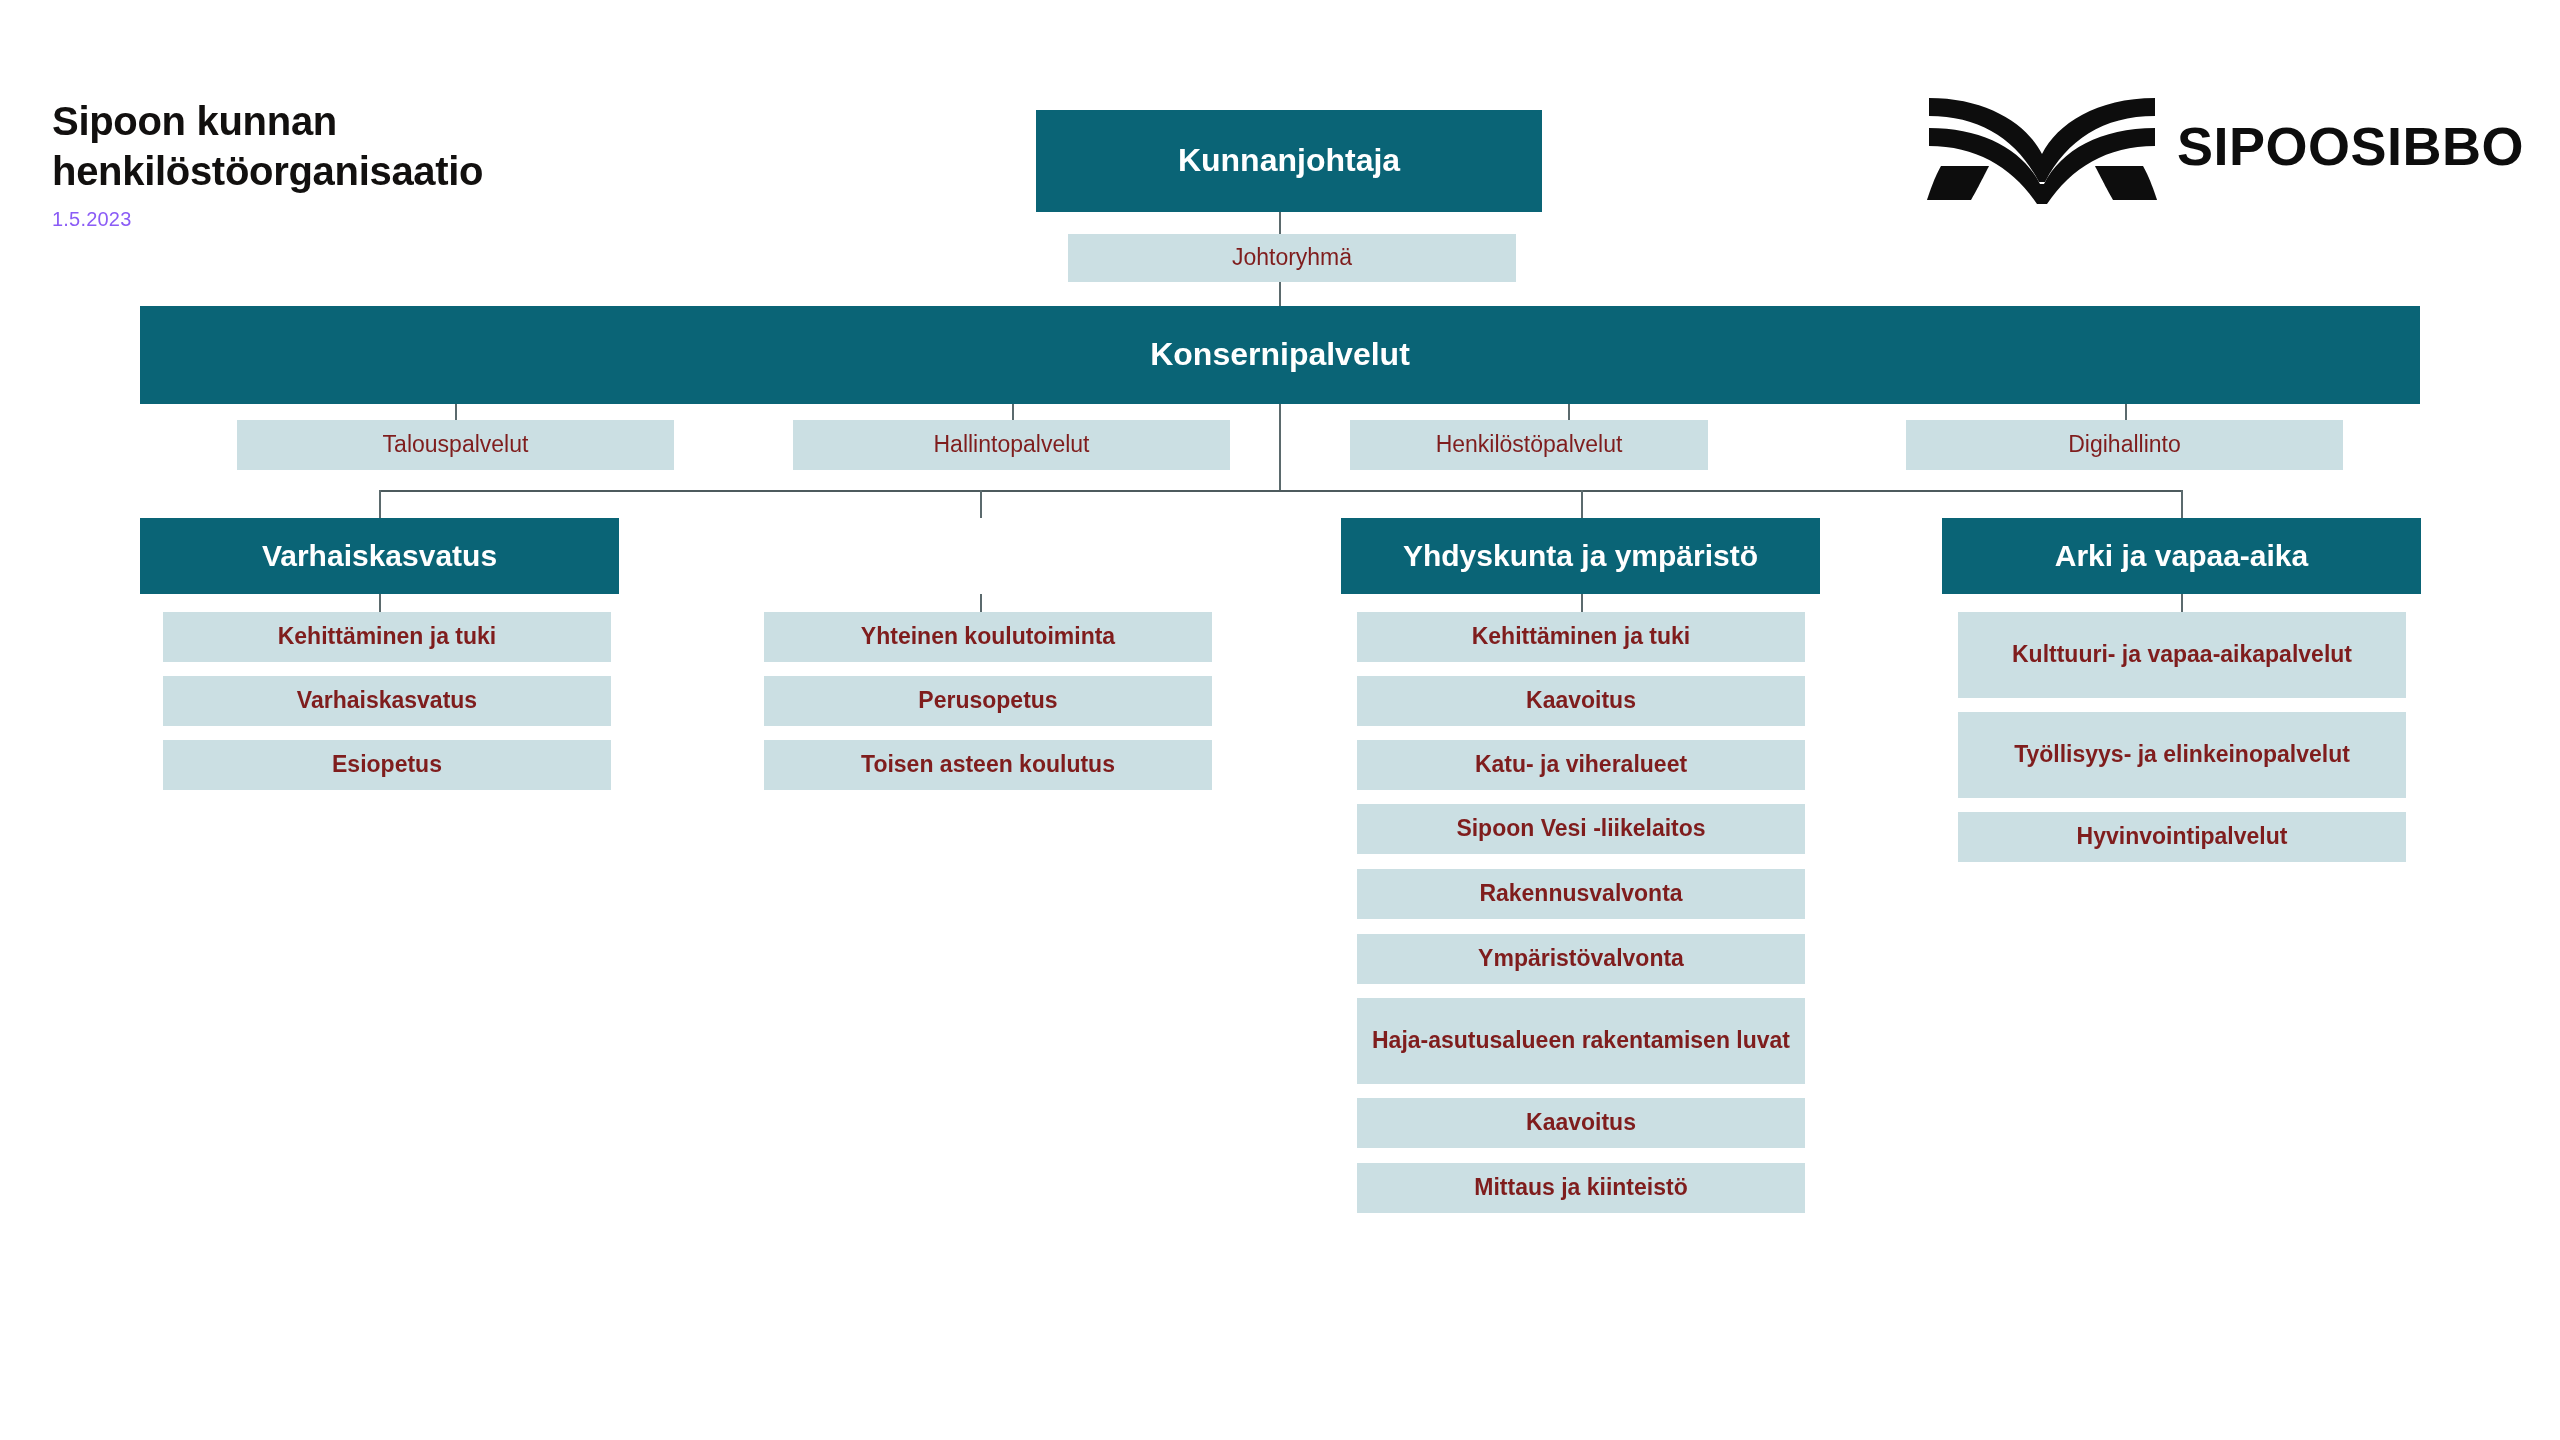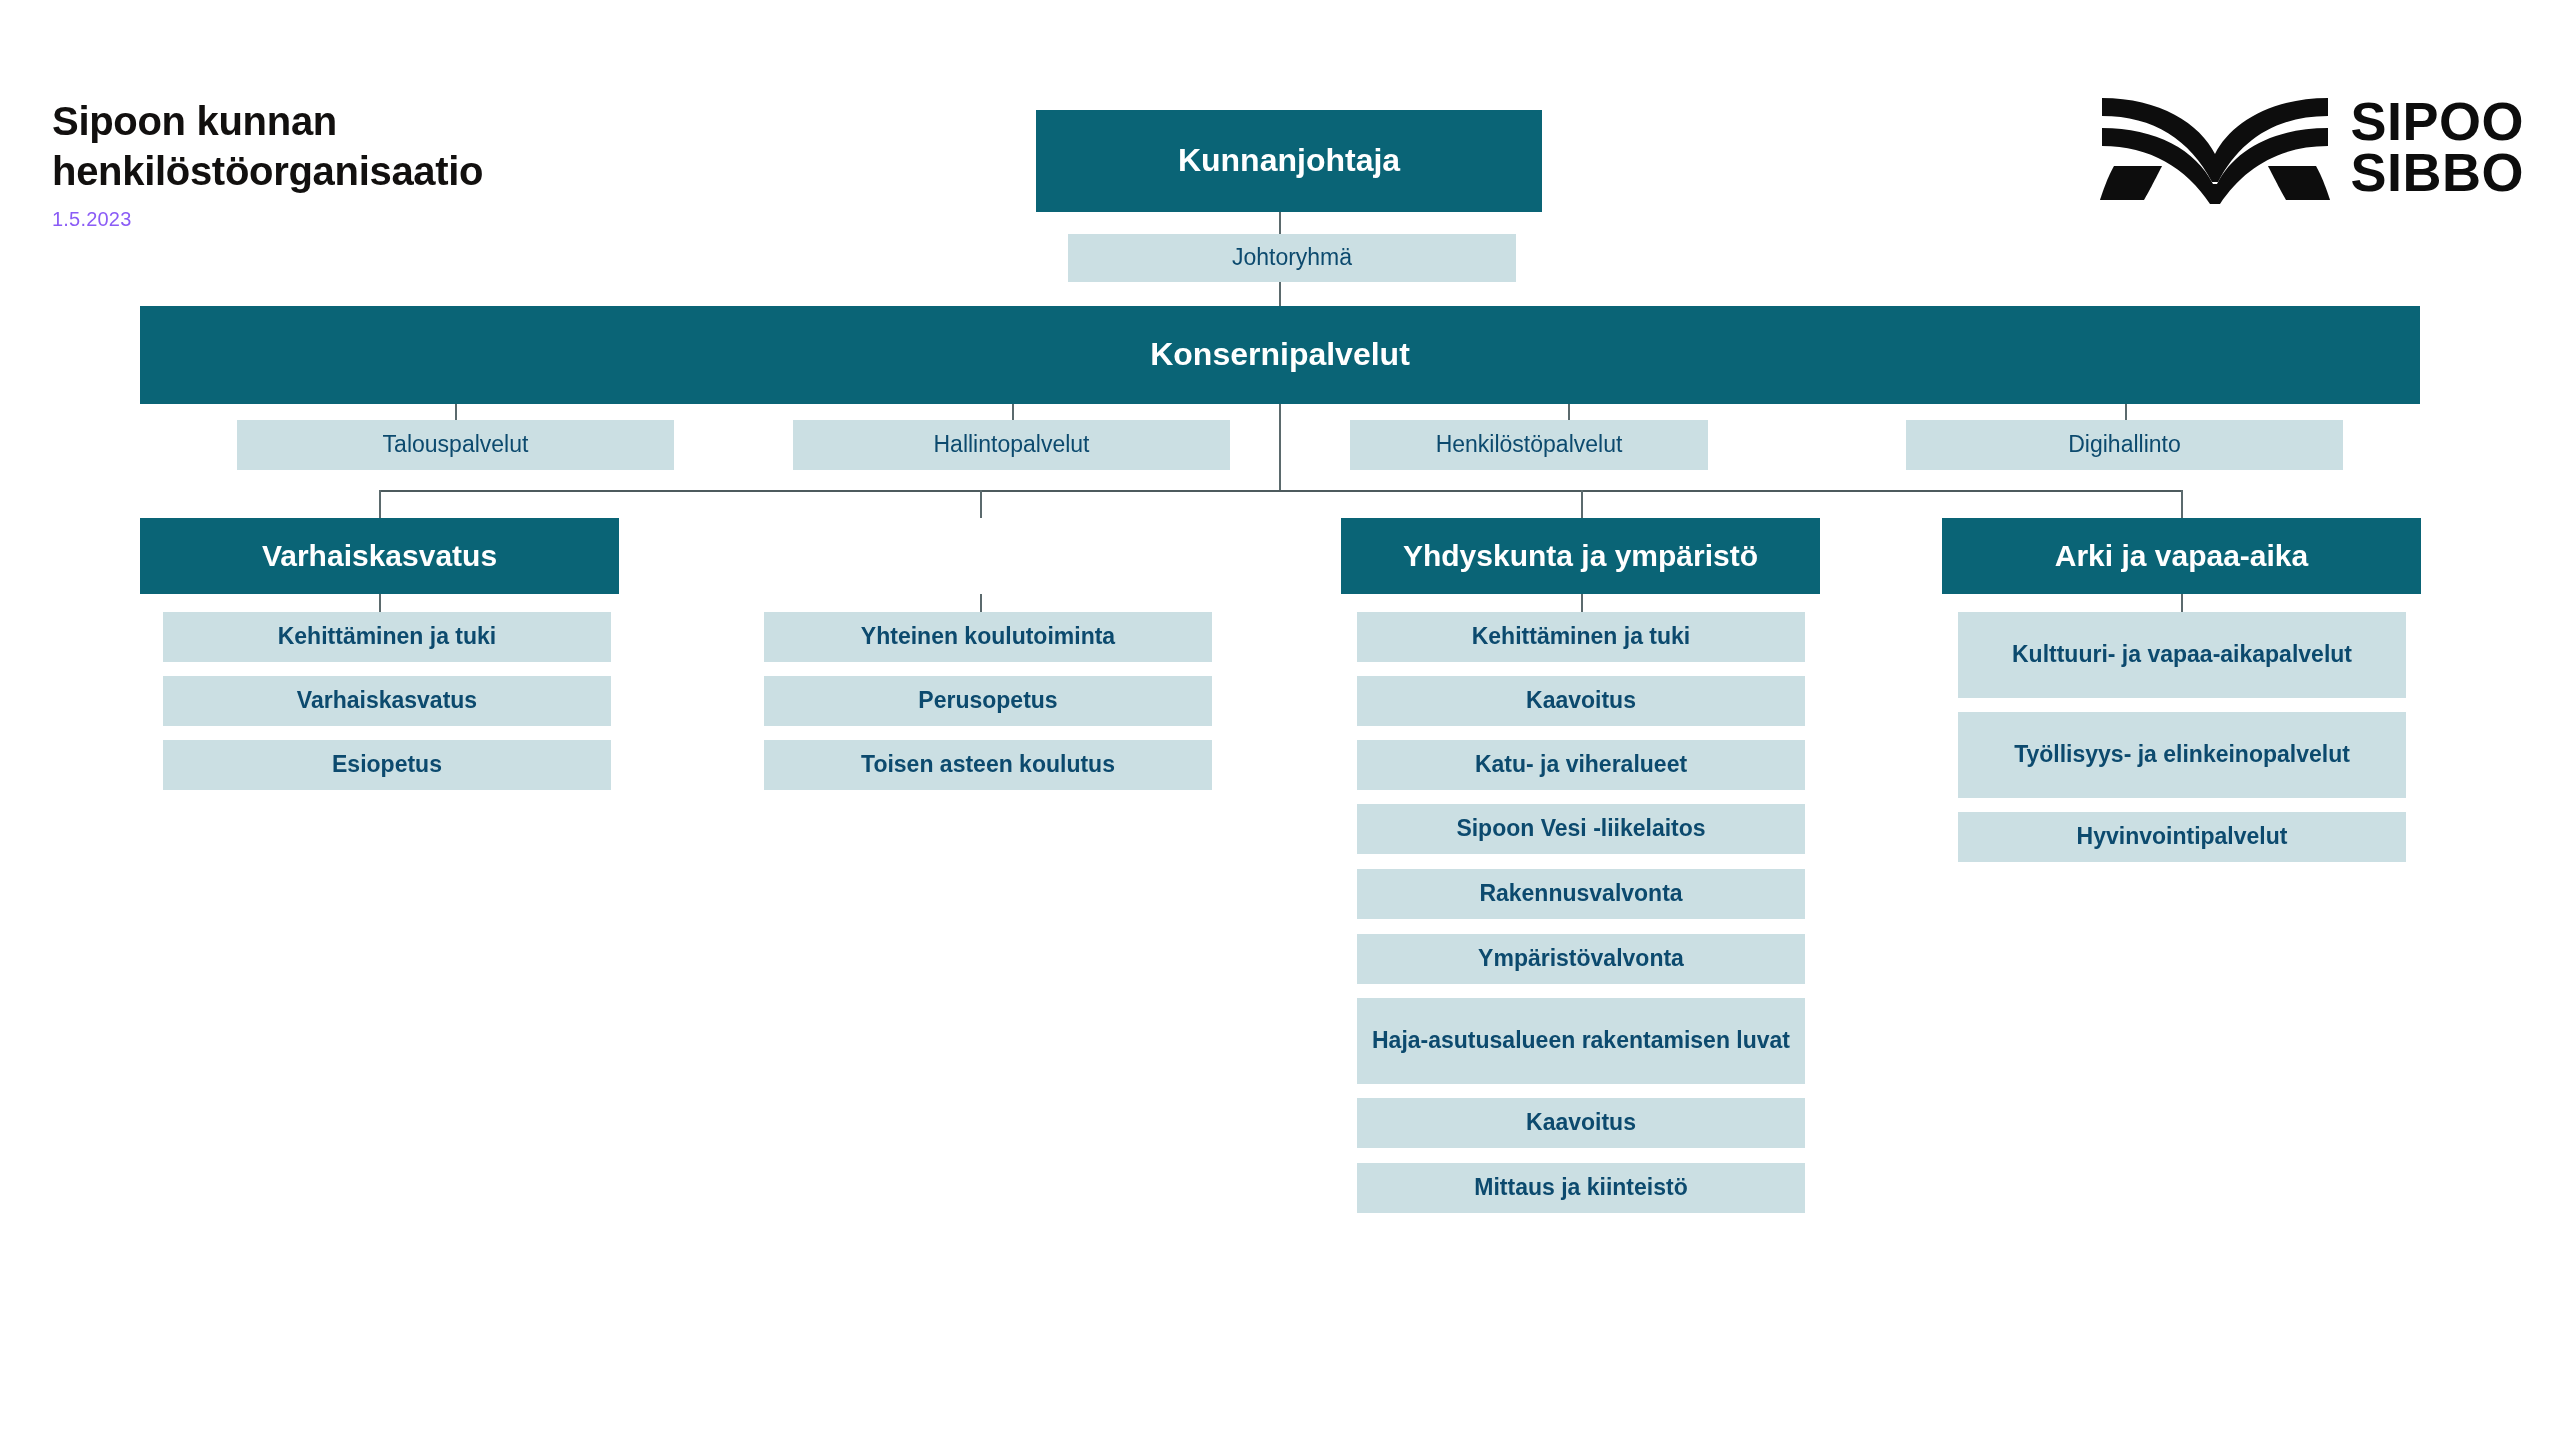--- a/index.html
+++ b/index.html
@@ -54,21 +54,21 @@
     align-items: center;
     gap: 20px;
   }
   .logo-mark {
     width: 230px;
     height: 118px;
     display: block;
   }
   .logo-words {
     display: flex;
-    flex-direction: column;
+    flex-direction: row;
     justify-content: center;
     line-height: 0.95;
   }
   .logo-word {
     font-size: 54px;
     font-weight: bold;
     letter-spacing: 0.5px;
     color: #0d0d0d;
   }
 
@@ -81,21 +81,21 @@
     justify-content: center;
     text-align: center;
     line-height: 1.18;
   }
   .box-teal {
     background: #0a6476;
     color: #ffffff;
   }
   .box-light {
     background: #cbdfe3;
-    color: #0c4a6e;
+    color: #7f1d1d;
   }
 
   .lvl-ceo  { font-size: 32px; font-weight: bold; }
   .lvl-mgmt { font-size: 23px; font-weight: normal; }
   .lvl-corp { font-size: 32px; font-weight: bold; }
   .lvl-corpsub { font-size: 23px; font-weight: normal; }
   .lvl-dept { font-size: 30px; font-weight: bold; }
   .lvl-unit { font-size: 23px; font-weight: bold; }
 
   

